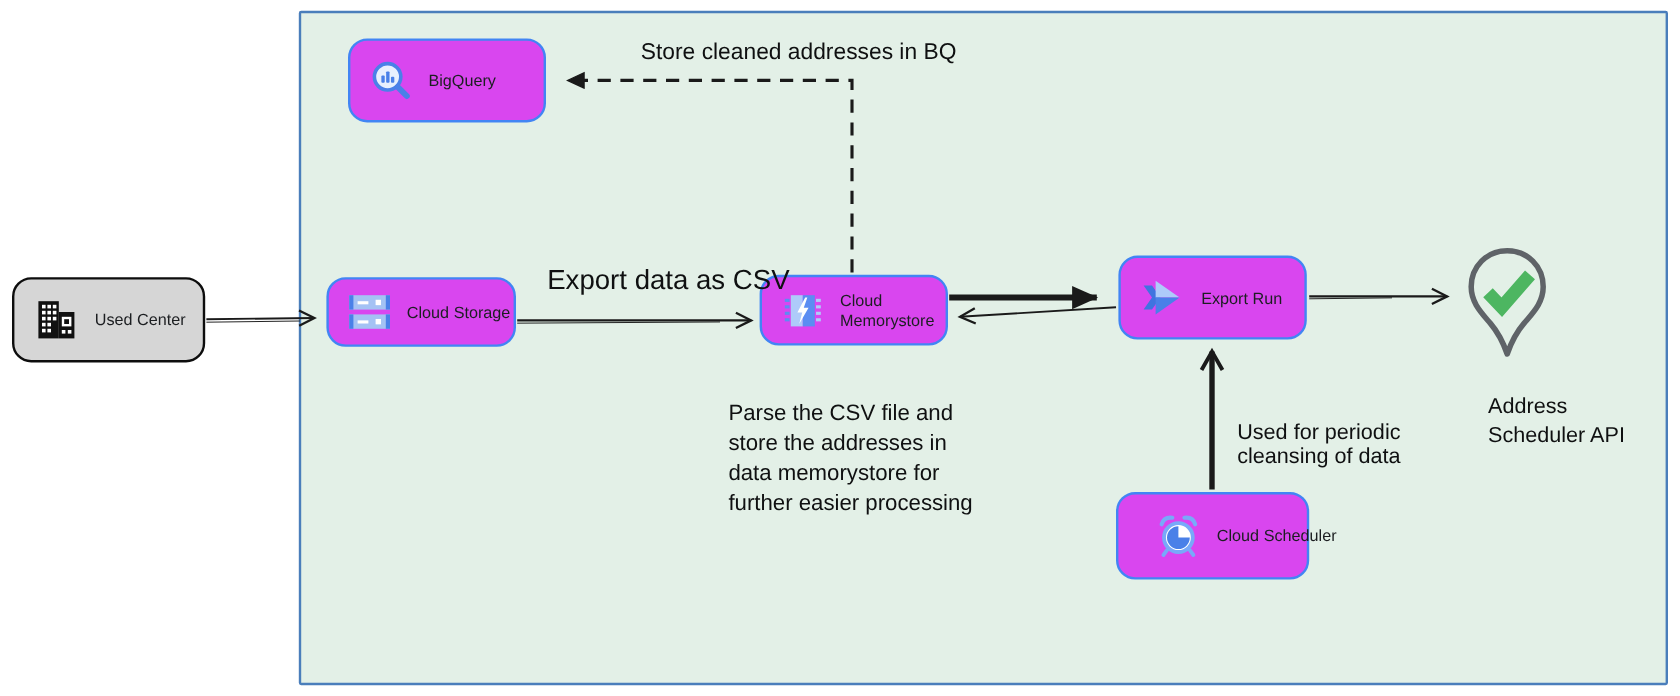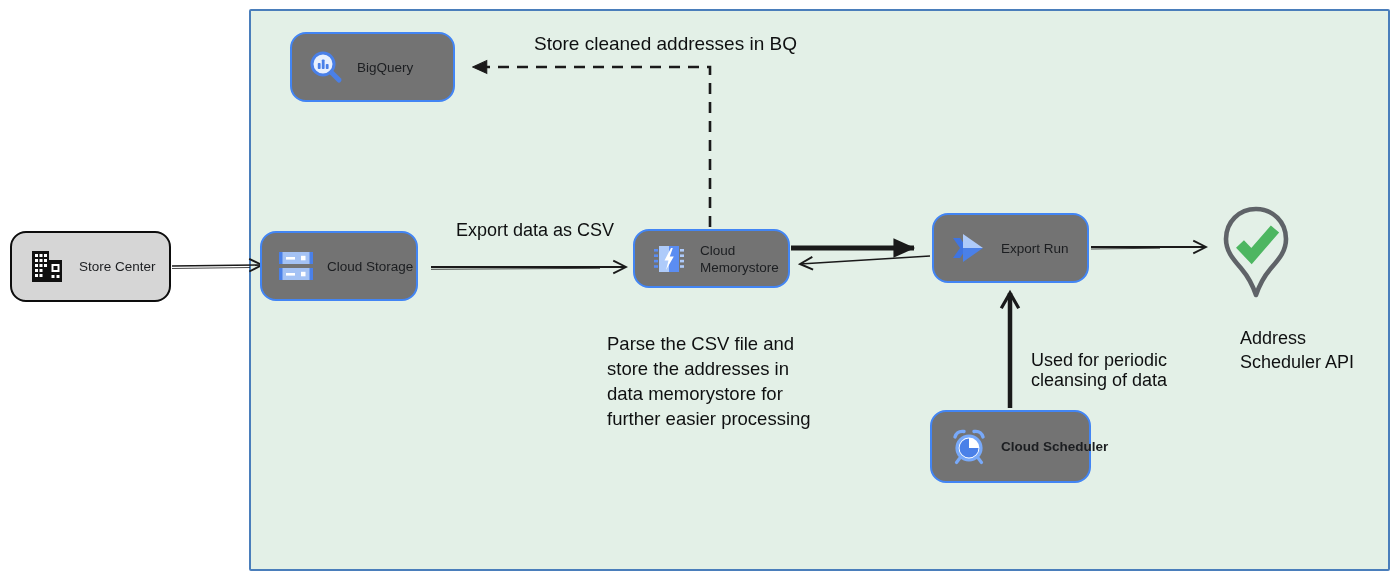--- a/index.html
+++ b/index.html
@@ -8,21 +8,21 @@
 
   .boundary {
     position:absolute; left:249px; top:9px; width:1141px; height:562px;
     background:#e3f0e7; border:2px solid #4a7ebb; border-radius:2px; z-index:0;
   }
 
   svg.arrows { position:absolute; left:0; top:0; width:1400px; height:580px; z-index:1; }
 
   .node {
     position:absolute; z-index:2; display:flex; align-items:center;
-    background:#737373; border:2.5px solid #4285f4; border-radius:16px;
+    background:#d946ef; border:2.5px solid #4285f4; border-radius:16px;
     padding-left:16px; gap:13px;
   }
   .node .nlabel { font-size:13.5px; color:#1c1e21; white-space:nowrap; line-height:17px; }
   .node .nlabel.wrap { white-space:normal; width:84px; }
   .node.gray { background:#d6d6d6; border:2.5px solid #0d0d0d; }
   .ic { flex:0 0 auto; }
 
   .note {
     position:absolute; z-index:2; color:#0f1011; font-size:18.5px;
     line-height:25px; white-space:pre-line;
@@ -95,37 +95,37 @@
           <rect x="11.5" y="20" width="3" height="3"></rect>
         <rect x="7" y="25" width="3" height="3"></rect>
           <rect x="11.5" y="25" width="3" height="3"></rect>
       </g>
       <rect x="21" y="11" width="13" height="22" fill="#111"></rect>
       <rect x="23.5" y="15" width="8" height="8" fill="#fff"></rect>
       <rect x="25.5" y="17" width="4" height="4" fill="#111"></rect>
       <rect x="23.5" y="26" width="3" height="3" fill="#fff"></rect>
         <rect x="28.5" y="26" width="3" height="3" fill="#fff"></rect>
     </svg>
-    <div class="nlabel">Store Center</div>
+    <div class="nlabel">Used Center</div>
   </div>
 
   <div class="node" style="left:290px; top:32px; width:165px; height:70px;">
     <svg class="ic" width="36" height="36" viewBox="0 0 36 36">
       <circle cx="15" cy="15" r="11" fill="#e8f0fe" stroke="#4a80e8" stroke-width="3"></circle>
       <line x1="23.5" y1="23.5" x2="31" y2="31" stroke="#4a80e8" stroke-width="5" stroke-linecap="round"></line>
       <g fill="#4a80e8">
         <rect x="9.8" y="14" width="2.8" height="6" rx="0.8"></rect>
         <rect x="13.8" y="10.5" width="2.8" height="9.5" rx="0.8"></rect>
         <rect x="17.8" y="15" width="2.8" height="5" rx="0.8"></rect>
       </g>
     </svg>
     <div class="nlabel">BigQuery</div>
   </div>
 
-  <div class="node" style="left:260px; top:231px; width:158px; height:70px;text-align:right;">
+  <div class="node" style="left:272px; top:231px; width:158px; height:58px;text-align:right;">
     <svg class="ic" width="36" height="34" viewBox="0 0 36 34">
       <g>
         <rect x="1" y="3" width="34" height="12" fill="#a4c2f4"></rect>
         <rect x="1" y="3" width="3.5" height="12" fill="#4a80e8"></rect>
         <rect x="31.5" y="3" width="3.5" height="12" fill="#4a80e8"></rect>
         <rect x="8" y="8" width="9" height="2.6" fill="#fff"></rect>
         <rect x="23" y="6.8" width="4.5" height="4.5" fill="#fff"></rect>
       </g>
       <g>
         <rect x="1" y="19" width="34" height="12" fill="#a4c2f4"></rect>
@@ -161,42 +161,42 @@
 
   <div class="node" style="left:932px; top:213px; width:157px; height:70px;">
     <svg class="ic" width="38" height="34" viewBox="0 0 38 34">
       <path d="M3 7 L10 7 L17 17 L10 27 L3 27 L10 17 Z" fill="#3f74e0"></path>
       <polygon points="13,3 33,17 13,17" fill="#aecbfa"></polygon>
       <polygon points="13,17 33,17 13,31" fill="#4a80e8"></polygon>
     </svg>
     <div class="nlabel">Export Run</div>
   </div>
 
-  <div class="node" style="left:930px; top:410px; width:161px; height:73px; padding-left:18px;font-weight:bold;">
+  <div class="node" style="left:930px; top:410px; width:161px; height:73px; padding-left:31px;">
     <svg class="ic" width="38" height="37" viewBox="0 0 38 37">
       <path d="M5 9 Q7 2.5 14 3.5" fill="none" stroke="#78a9f9" stroke-width="3.4" stroke-linecap="round"></path>
       <path d="M33 9 Q31 2.5 24 3.5" fill="none" stroke="#78a9f9" stroke-width="3.4" stroke-linecap="round"></path>
       <circle cx="19" cy="20" r="12" fill="#fff" stroke="#78a9f9" stroke-width="3.2"></circle>
       <path d="M19 20 L19 10.5 A9.5 9.5 0 1 0 28.5 20 Z" fill="#4a80e8"></path>
       <line x1="9.5" y1="30.5" x2="6.5" y2="34.5" stroke="#78a9f9" stroke-width="3.2" stroke-linecap="round"></line>
       <line x1="28.5" y1="30.5" x2="31.5" y2="34.5" stroke="#78a9f9" stroke-width="3.2" stroke-linecap="round"></line>
     </svg>
     <div class="nlabel">Cloud Scheduler</div>
   </div>
 
   <div class="pin-wrap">
     <svg width="70" height="102" viewBox="0 0 70 102">
       <path d="M35 3 C18 3 5 16 5 33 C5 46 13 54 21 63.5 C27 70.5 31.5 79 35 89 C38.5 79 43 70.5 49 63.5 C57 54 65 46 65 33 C65 16 52 3 35 3 Z" fill="none" stroke="#5f6368" stroke-width="4.6" stroke-linejoin="round"></path>
       <path d="M19 38 L30.5 50 L54 23" fill="none" stroke="#4db661" stroke-width="11"></path>
     </svg>
   </div>
   <div class="pin-label">Address Scheduler API</div>
 
   <div class="edge-label" style="left:490px; top:33px;margin-left:44px;">Store cleaned addresses in BQ</div>
-  <div class="edge-label" style="left:456px; top:220px; font-size:18px;">Export data as CSV</div>
+  <div class="edge-label" style="left:456px; top:220px; font-size:23px;">Export data as CSV</div>
   <div class="note" style="left:607px; top:331px;">Parse the CSV file and
 store the addresses in
 data  memorystore for
 further easier processing</div>
   <div class="note small" style="left:1031px; top:350px;">Used for periodic
 cleansing of data</div>
 
 </div>
 
 </body></html>

